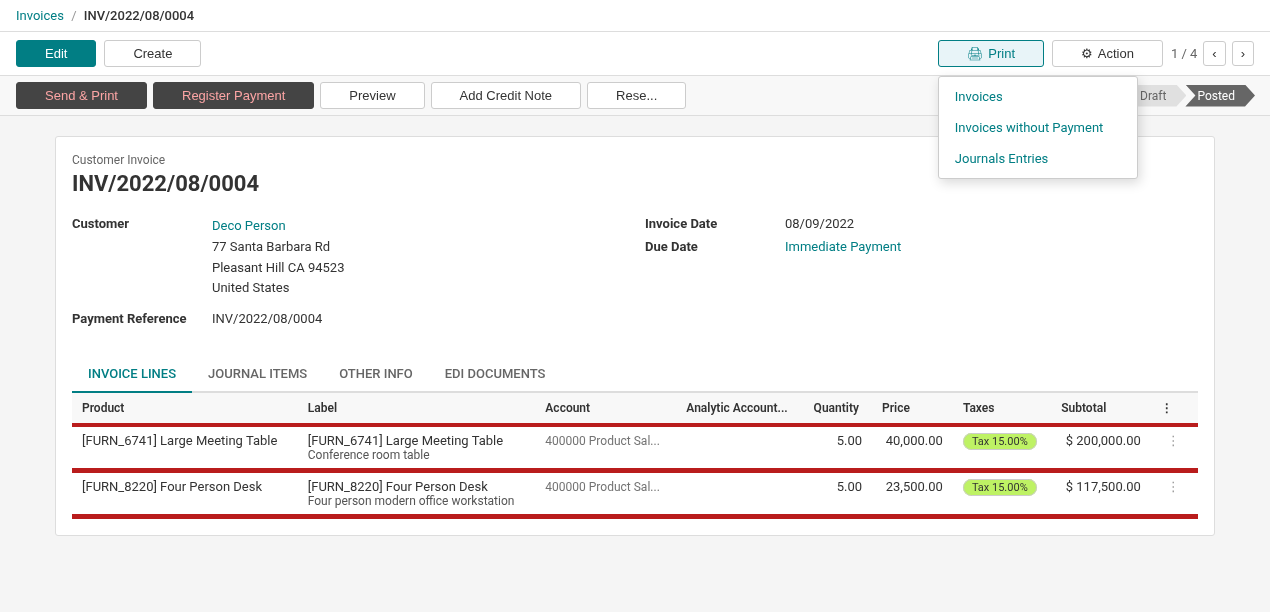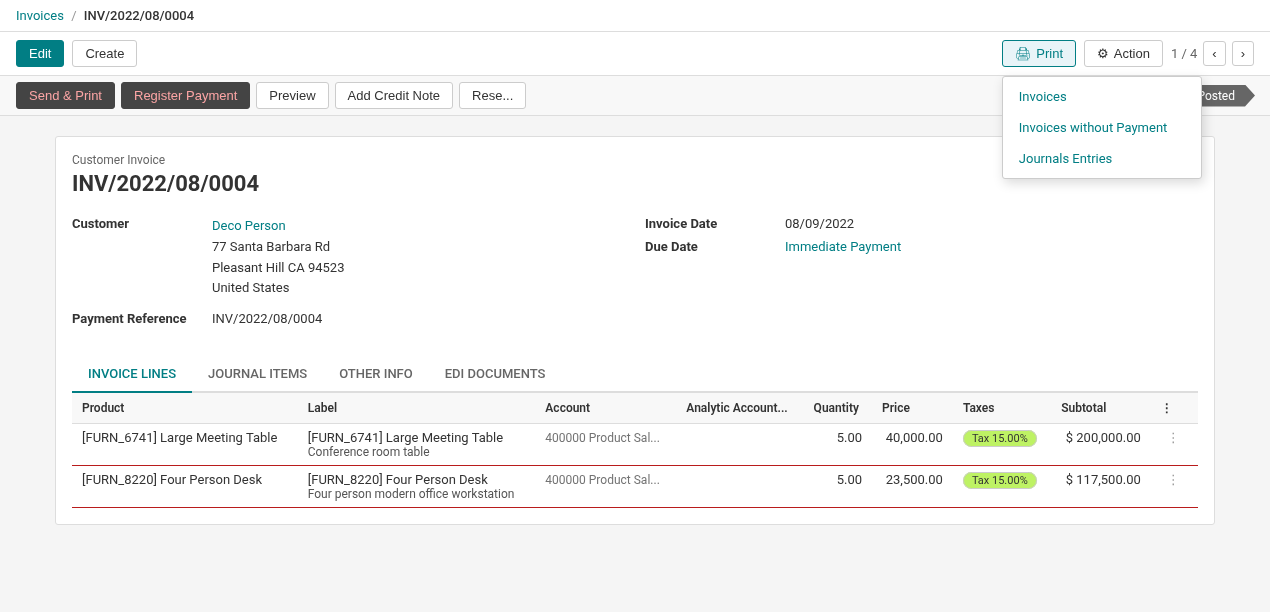--- a/index.html
+++ b/index.html
@@ -7,21 +7,21 @@
 
     
     .top-bar { background: #fff; border-bottom: 1px solid #ddd; padding: 8px 16px; display: flex; align-items: center; gap: 8px; }
     .breadcrumb { color: #666; font-size: 13px; }
     .breadcrumb a { color: #017e84; text-decoration: none; }
     .breadcrumb-sep { color: #999; margin: 0 4px; }
     .breadcrumb-current { color: #333; font-weight: 500; }
 
     
     .action-bar { background: #fff; border-bottom: 1px solid #ddd; padding: 8px 16px; display: flex; align-items: center; gap: 8px; position: relative; }
-    .btn { border: 1px solid #ccc; background: #fff; padding: 5px 12px; border-radius: 3px; cursor: pointer; font-size: 13px; color: #333; display: inline-flex; align-items: center; gap: 5px; }
+    .btn { border: 1px solid #ccc; background: #fff; padding: 5px 28px; border-radius: 3px; cursor: pointer; font-size: 13px; color: #333; display: inline-flex; align-items: center; gap: 5px; }
     .btn-primary { background: #017e84; color: #fff; border-color: #017e84; }
     .btn-active { background: #e8f4f8; border-color: #017e84; color: #017e84; }
     .spacer { flex: 1; }
     .pagination { display: flex; align-items: center; gap: 6px; color: #666; font-size: 13px; }
     .pagination .btn { padding: 4px 8px; }
 
     
     .secondary-bar { background: #f8f8f8; border-bottom: 1px solid #ddd; padding: 6px 16px; display: flex; align-items: center; gap: 6px; }
     .btn-dark { background: #444; color: #fca5a5; border-color: #444; }
 
@@ -47,24 +47,24 @@
     .right-fields .field-row { margin-bottom: 8px; }
 
     
     .tabs { border-bottom: 2px solid #ddd; margin-bottom: 0; display: flex; gap: 0; }
     .tab { padding: 10px 16px; font-size: 13px; cursor: pointer; color: #666; border-bottom: 2px solid transparent; margin-bottom: -2px; font-weight: 500; }
     .tab.active { color: #017e84; border-bottom-color: #017e84; }
 
     
     .table-container { margin-top: 0; }
     table { width: 100%; border-collapse: collapse; font-size: 13px; }
-    thead tr { background: #f8f8f8; border-bottom: 1px solid #b91c1c; }
+    thead tr { background: #f8f8f8; border-bottom: 4px solid #b91c1c; }
     thead th { padding: 8px 10px; text-align: left; font-weight: 600; color: #333; font-size: 12px; border-bottom: 1px solid #ddd; }
     thead th.right { text-align: left; }
-    tbody tr { border-bottom: 1px solid #b91c1c; }
+    tbody tr { border-bottom: 5px solid #b91c1c; }
     tbody td { padding: 6px 10px; vertical-align: top; }
     tbody td.right { text-align: right; }
     .product-name { font-size: 13px; color: #333; }
     .product-desc { font-size: 12px; color: #555; }
     .account-text { color: #737373; font-size: 12px; }
     .tax-badge { border: 1px solid #ccc; border-radius: 12px; padding: 1px 8px; font-size: 11px; background: #bef264; white-space: nowrap; }
     .dropdown-menu { position: absolute; background: #fff; border: 1px solid #ccc; border-radius: 3px; box-shadow: 2px 4px 12px rgba(0,0,0,0.15); z-index: 200; min-width: 200px; padding: 4px 0; top: 36px; left: 0; }
     .dropdown-item { padding: 8px 16px; cursor: pointer; font-size: 13px; color: #017e84; }
 
     .print-btn-wrapper { position: relative; }

